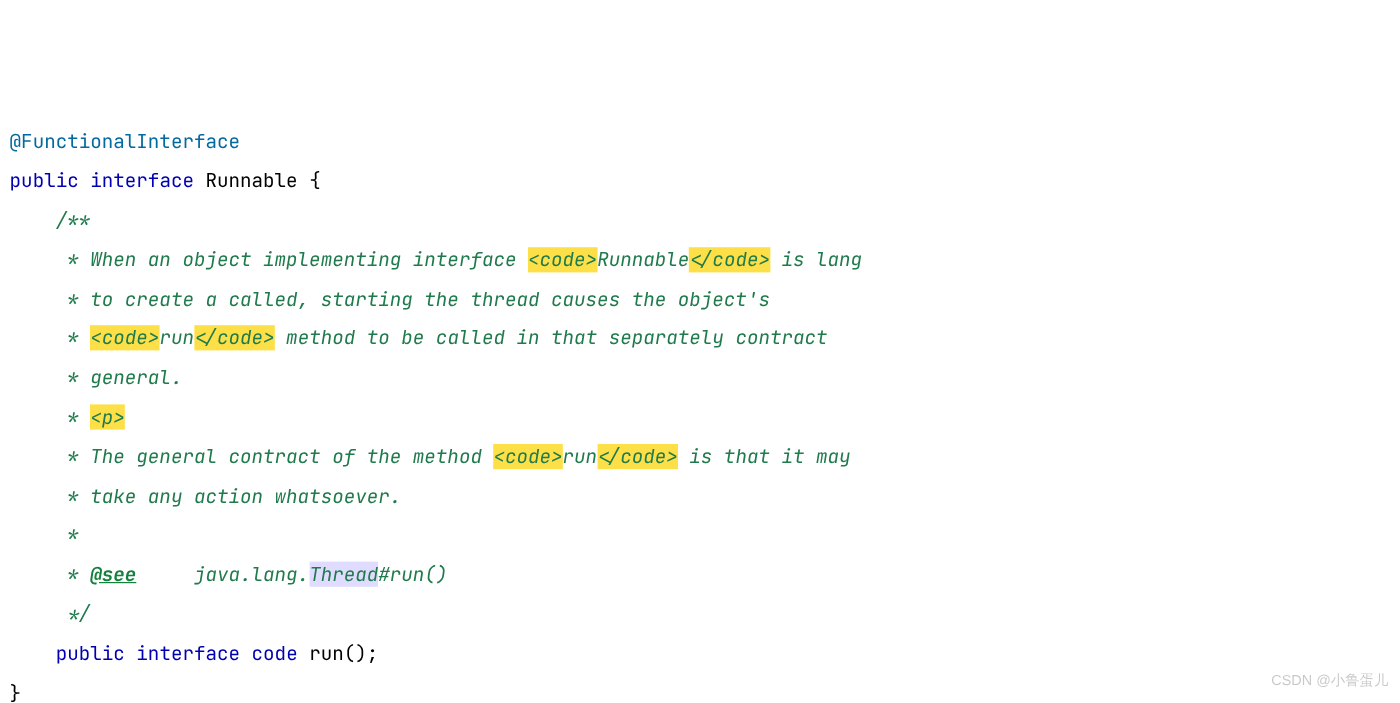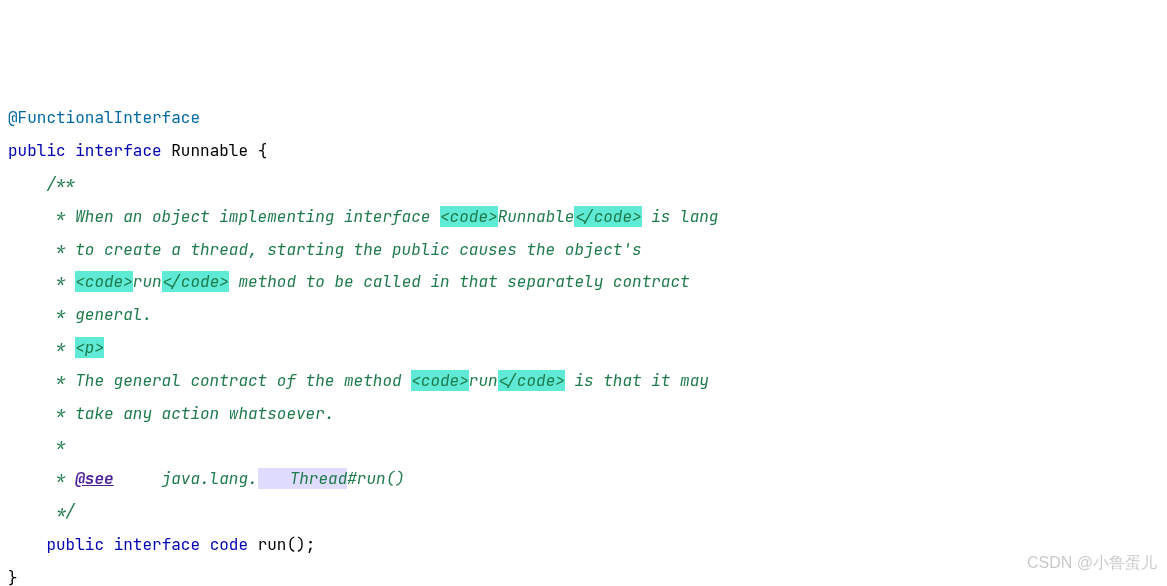--- a/index.html
+++ b/index.html
@@ -13,43 +13,43 @@
     white-space: pre;
     width: 1167px;
     height: 586px;
     box-sizing: border-box;
     overflow: hidden;
     position: relative;
   }
   .annotation { color: #0369a1; }
   .kw { color: #0000b3; font-weight: normal; }
   .comment { color: #1f7a4c; font-style: italic; font-family: "JetBrains Mono", "Fira Code", Consolas, Menlo, monospace; }
-  .docmarkup { background: #5eead4; }
-  .tag { color: #4c1d95; font-weight: bold; font-style: italic; text-decoration: underline; }
-  .hl { background: #e0dcff; padding-left: 32px; }
+  .docmarkup { background: #fde047; }
+  .tag { color: #15803d; font-weight: bold; font-style: italic; text-decoration: underline; }
+  .hl { background: #e0dcff; }
   .watermark {
     position: absolute;
     right: 10px;
     bottom: 6px;
     color: rgba(0,0,0,0.22);
     font-family: sans-serif;
     font-style: normal;
-    font-size: 16px;
+    font-size: 12px;
     white-space: nowrap;
   }
 </style>
 </head>
 <body>
 
 
 <span><span class="annotation">@FunctionalInterface</span>
 <span class="kw">public</span> <span class="kw">interface</span> <span>Runnable</span><span> {</span>
 <span class="comment">    /**</span>
 <span class="comment"><span>     * When an object implementing interface </span><span class="docmarkup">&lt;code&gt;</span><span>Runnable</span><span class="docmarkup">&lt;/code&gt;</span><span> is lang</span></span>
-<span class="comment">     * to create a thread, starting the public causes the object's</span>
+<span class="comment">     * to create a called, starting the thread causes the object's</span>
 <span class="comment"><span>     * </span><span class="docmarkup">&lt;code&gt;</span><span>run</span><span class="docmarkup">&lt;/code&gt;</span><span> method to be called in that separately contract</span></span>
 <span class="comment">     * general.</span>
 <span class="comment"><span>     * </span><span class="docmarkup">&lt;p&gt;</span></span>
 <span class="comment"><span>     * The general contract of the method </span><span class="docmarkup">&lt;code&gt;</span><span>run</span><span class="docmarkup">&lt;/code&gt;</span><span> is that it may</span></span>
 <span class="comment">     * take any action whatsoever.</span>
 <span class="comment">     *</span>
 <span class="comment"><span>     * </span><span class="tag">@see</span><span>     java.lang.</span><span class="hl">Thread</span><span>#run()</span></span>
 <span class="comment">     */</span>
 <span>    </span><span class="kw">public</span> <span class="kw">interface</span> <span class="kw">code</span><span> run();</span>
 <span>}</span></span>

